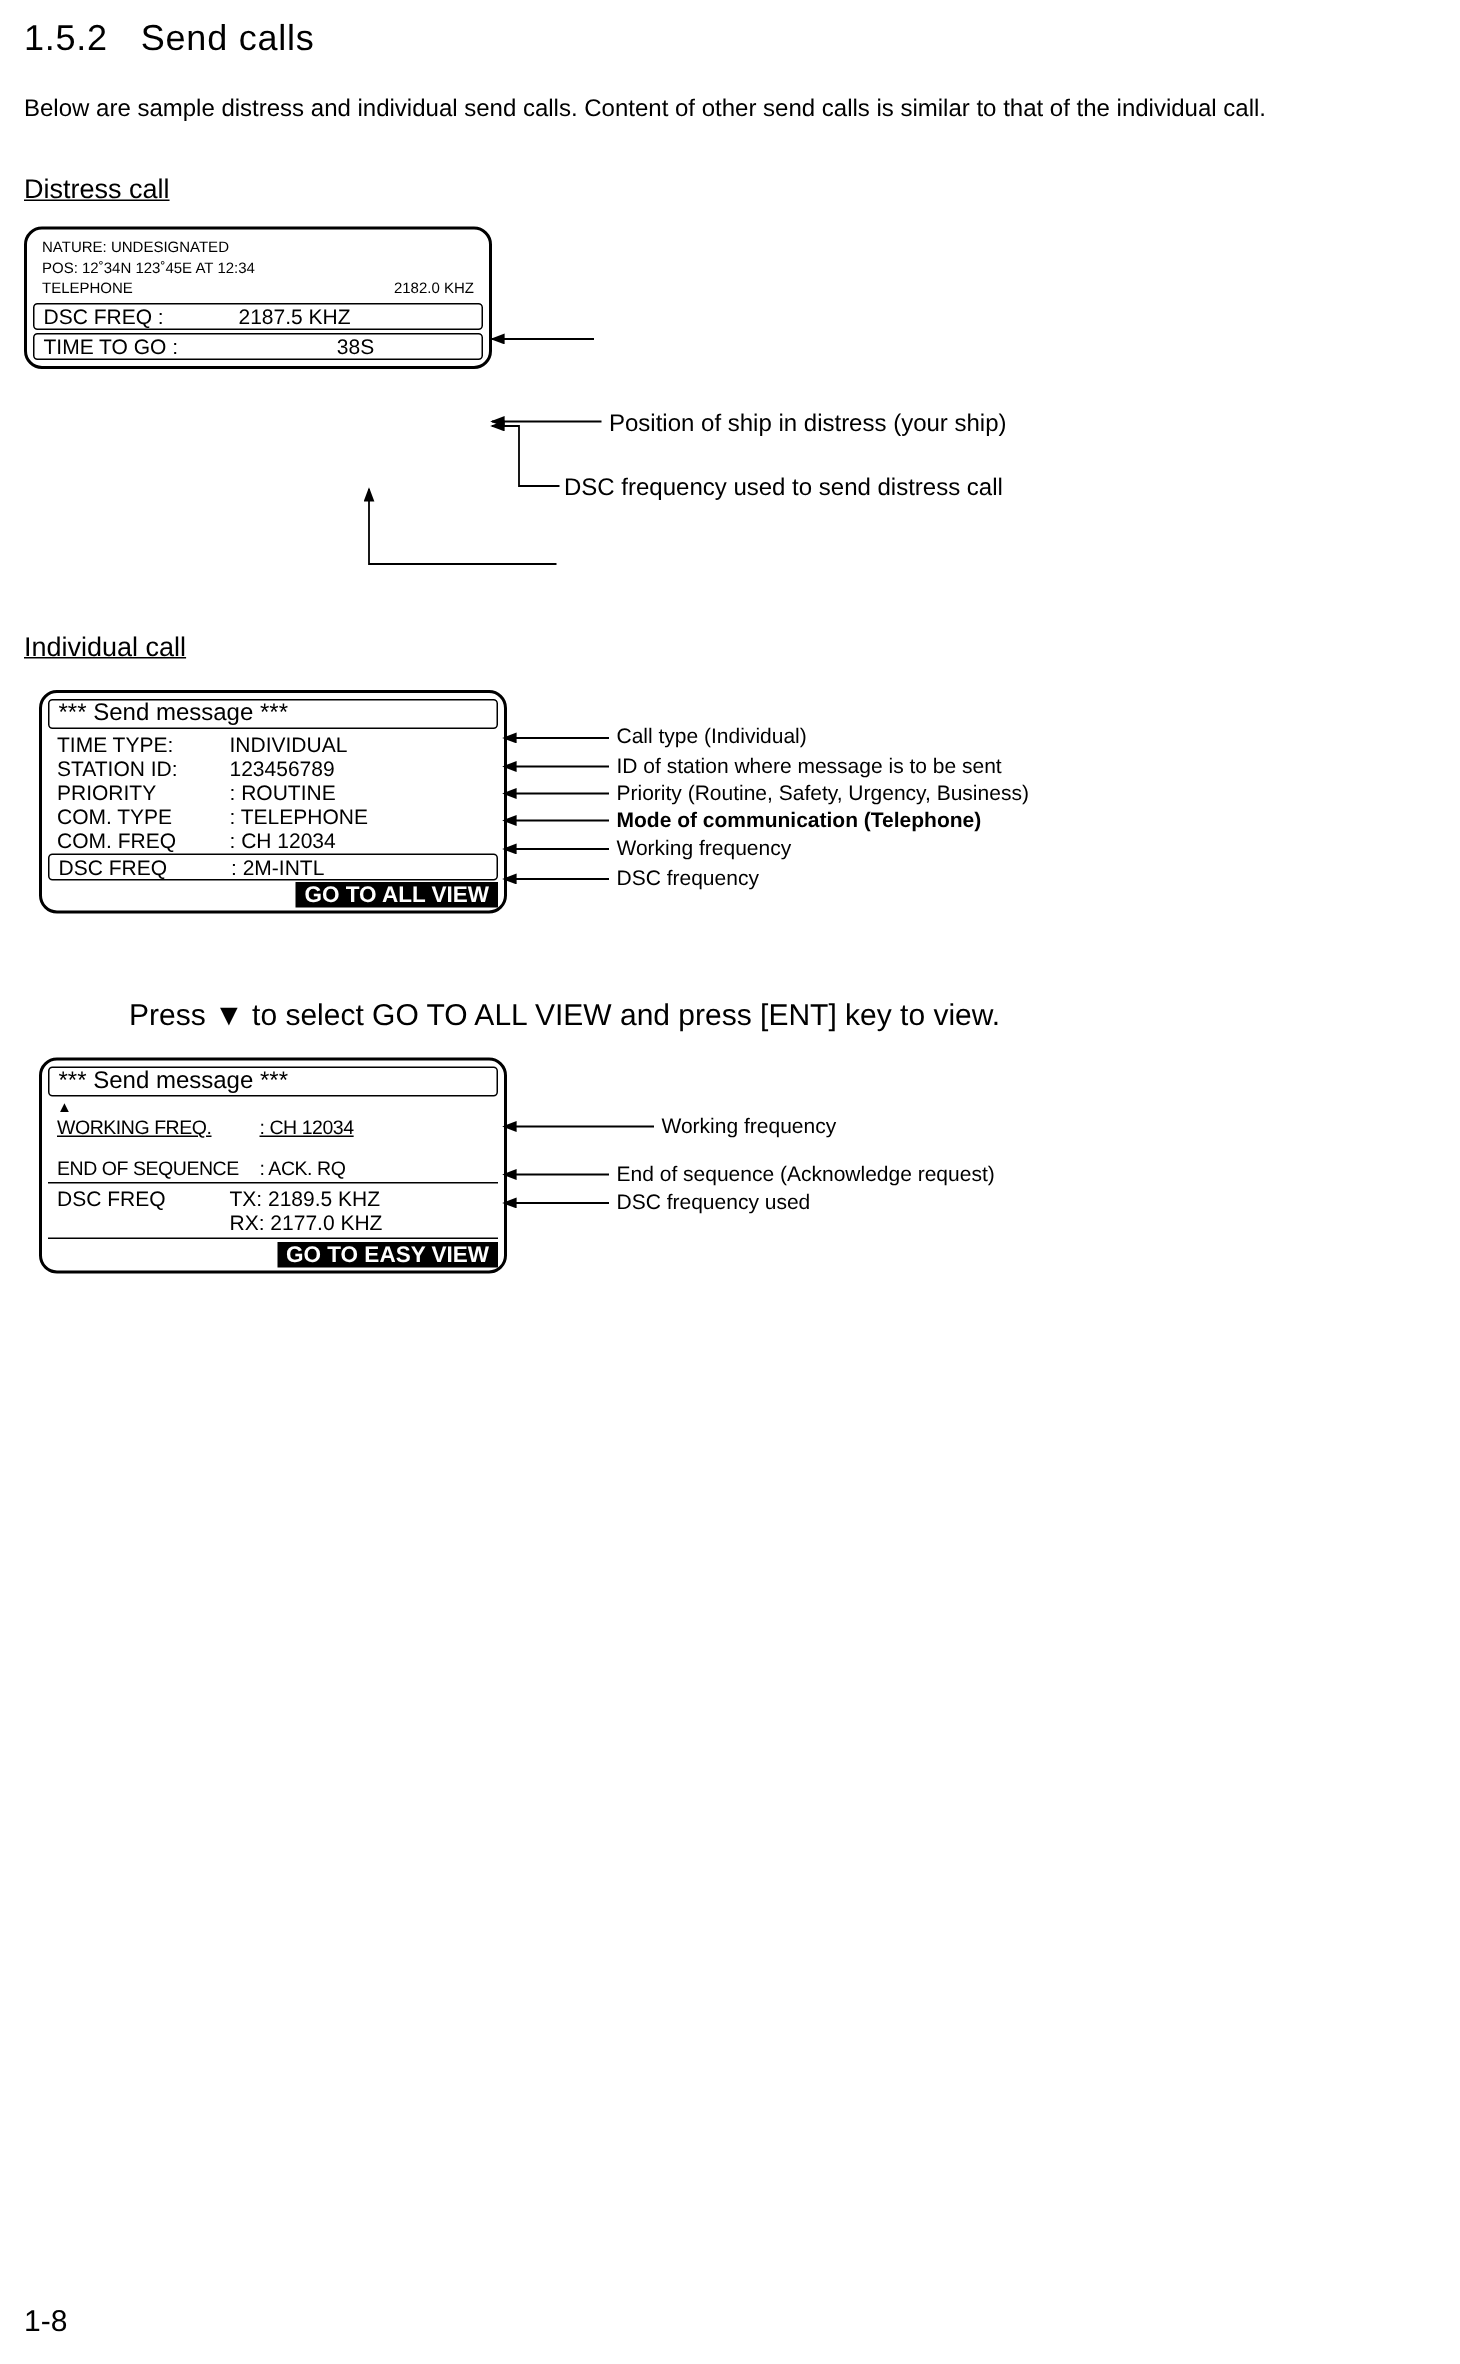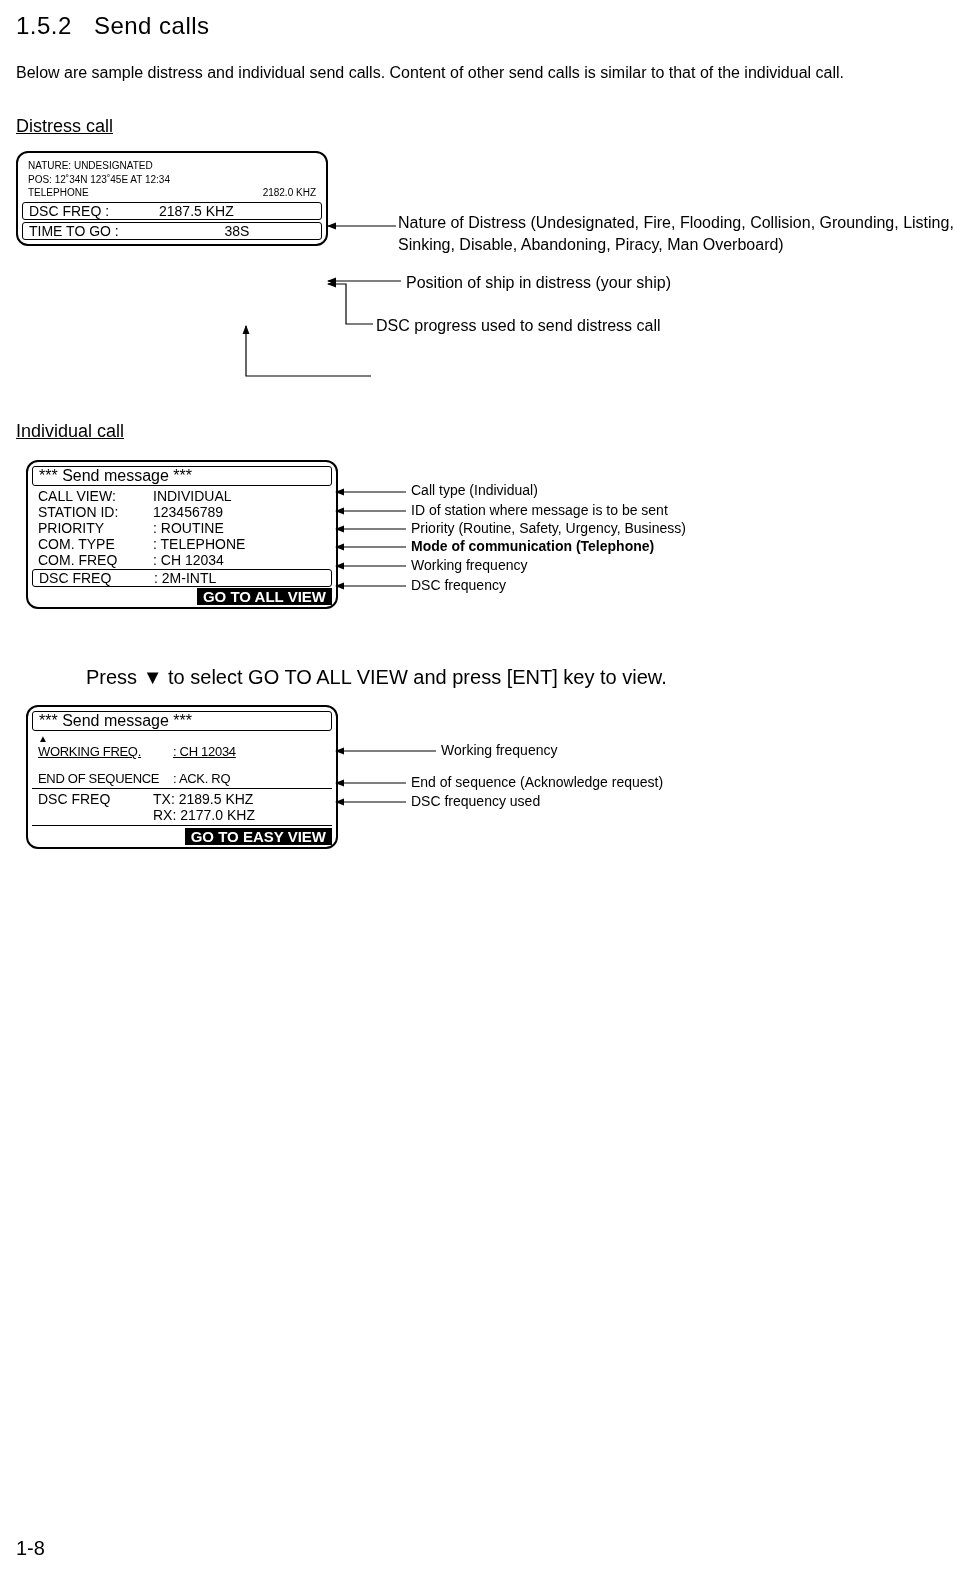--- a/index.html
+++ b/index.html
@@ -151,33 +151,32 @@
       <marker id="ah" markerWidth="8" markerHeight="8" refX="7" refY="3" orient="auto">
         <path d="M0,0 L8,3 L0,6 Z" fill="#000"></path>
       </marker>
     </defs>
     <line class="line-to-left" x1="380" y1="75" x2="312" y2="75" marker-end="url(#ah)"></line>
     <line class="line-to-left" x1="385" y1="130" x2="312" y2="130" marker-end="url(#ah)"></line>
     <path class="line-to-left" d="M 357 173 L 330 173 L 330 133 L 312 133" marker-end="url(#ah)"></path>
     <path class="line-to-left" d="M 355 225 L 230 225 L 230 175" marker-end="url(#ah)"></path>
   </svg>
 
-  <div style="position:absolute; left:382px; top:61px; width:560px;" class="callout">Nature of Distress (Undesignated, Fire, Flooding, Collision, Grounding, Listing, Sinking, Disable, Abandoning, Piracy, Man Overboard)</div>
   <div style="position:absolute; left:390px; top:121px;" class="callout">Position of ship in distress (your ship)</div>
-  <div style="position:absolute; left:360px; top:164px;" class="callout">DSC progress used to send distress call</div>
+  <div style="position:absolute; left:360px; top:164px;" class="callout">DSC frequency used to send distress call</div>
 </div>
 
 <div class="underline-h">Individual call</div>
 
 <div style="position:relative; height:190px; margin-top:18px;">
   <div style="position:absolute; left:10px; top:0;">
     <div class="screen-ind">
       <div class="title-row">*** Send message ***</div>
       <div class="data-row">
-          <span class="k">CALL VIEW:</span>
+          <span class="k">TIME TYPE:</span>
           <span class="v">INDIVIDUAL</span>
         </div>
       <div class="data-row">
           <span class="k">STATION ID:</span>
           <span class="v">123456789</span>
         </div>
       <div class="data-row">
           <span class="k">PRIORITY</span>
           <span class="v">: ROUTINE</span>
         </div>

